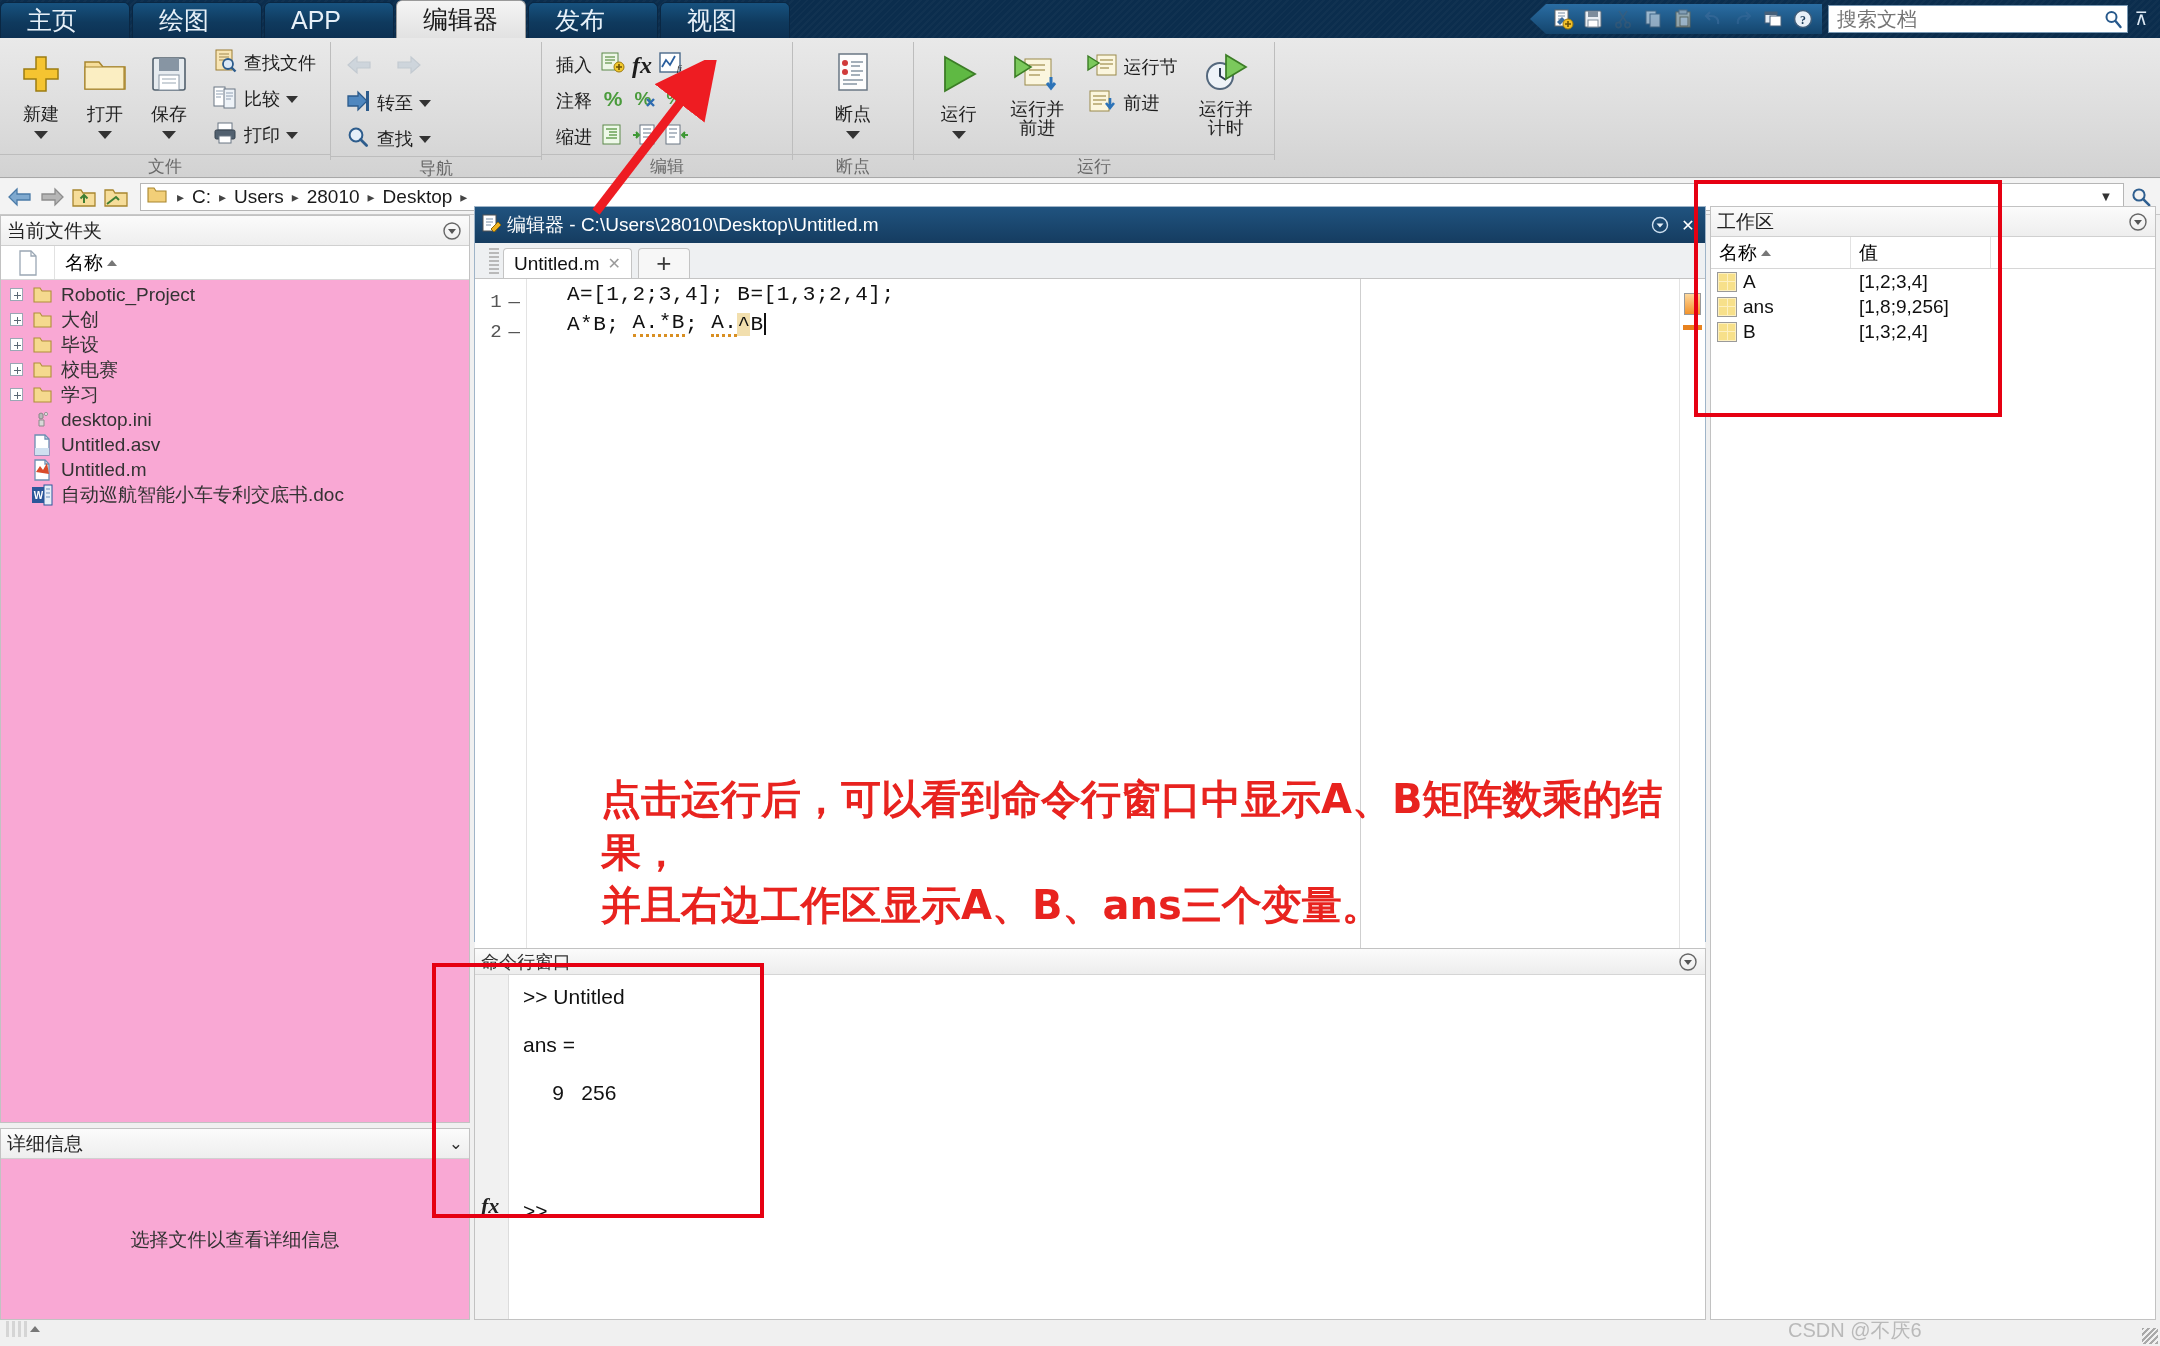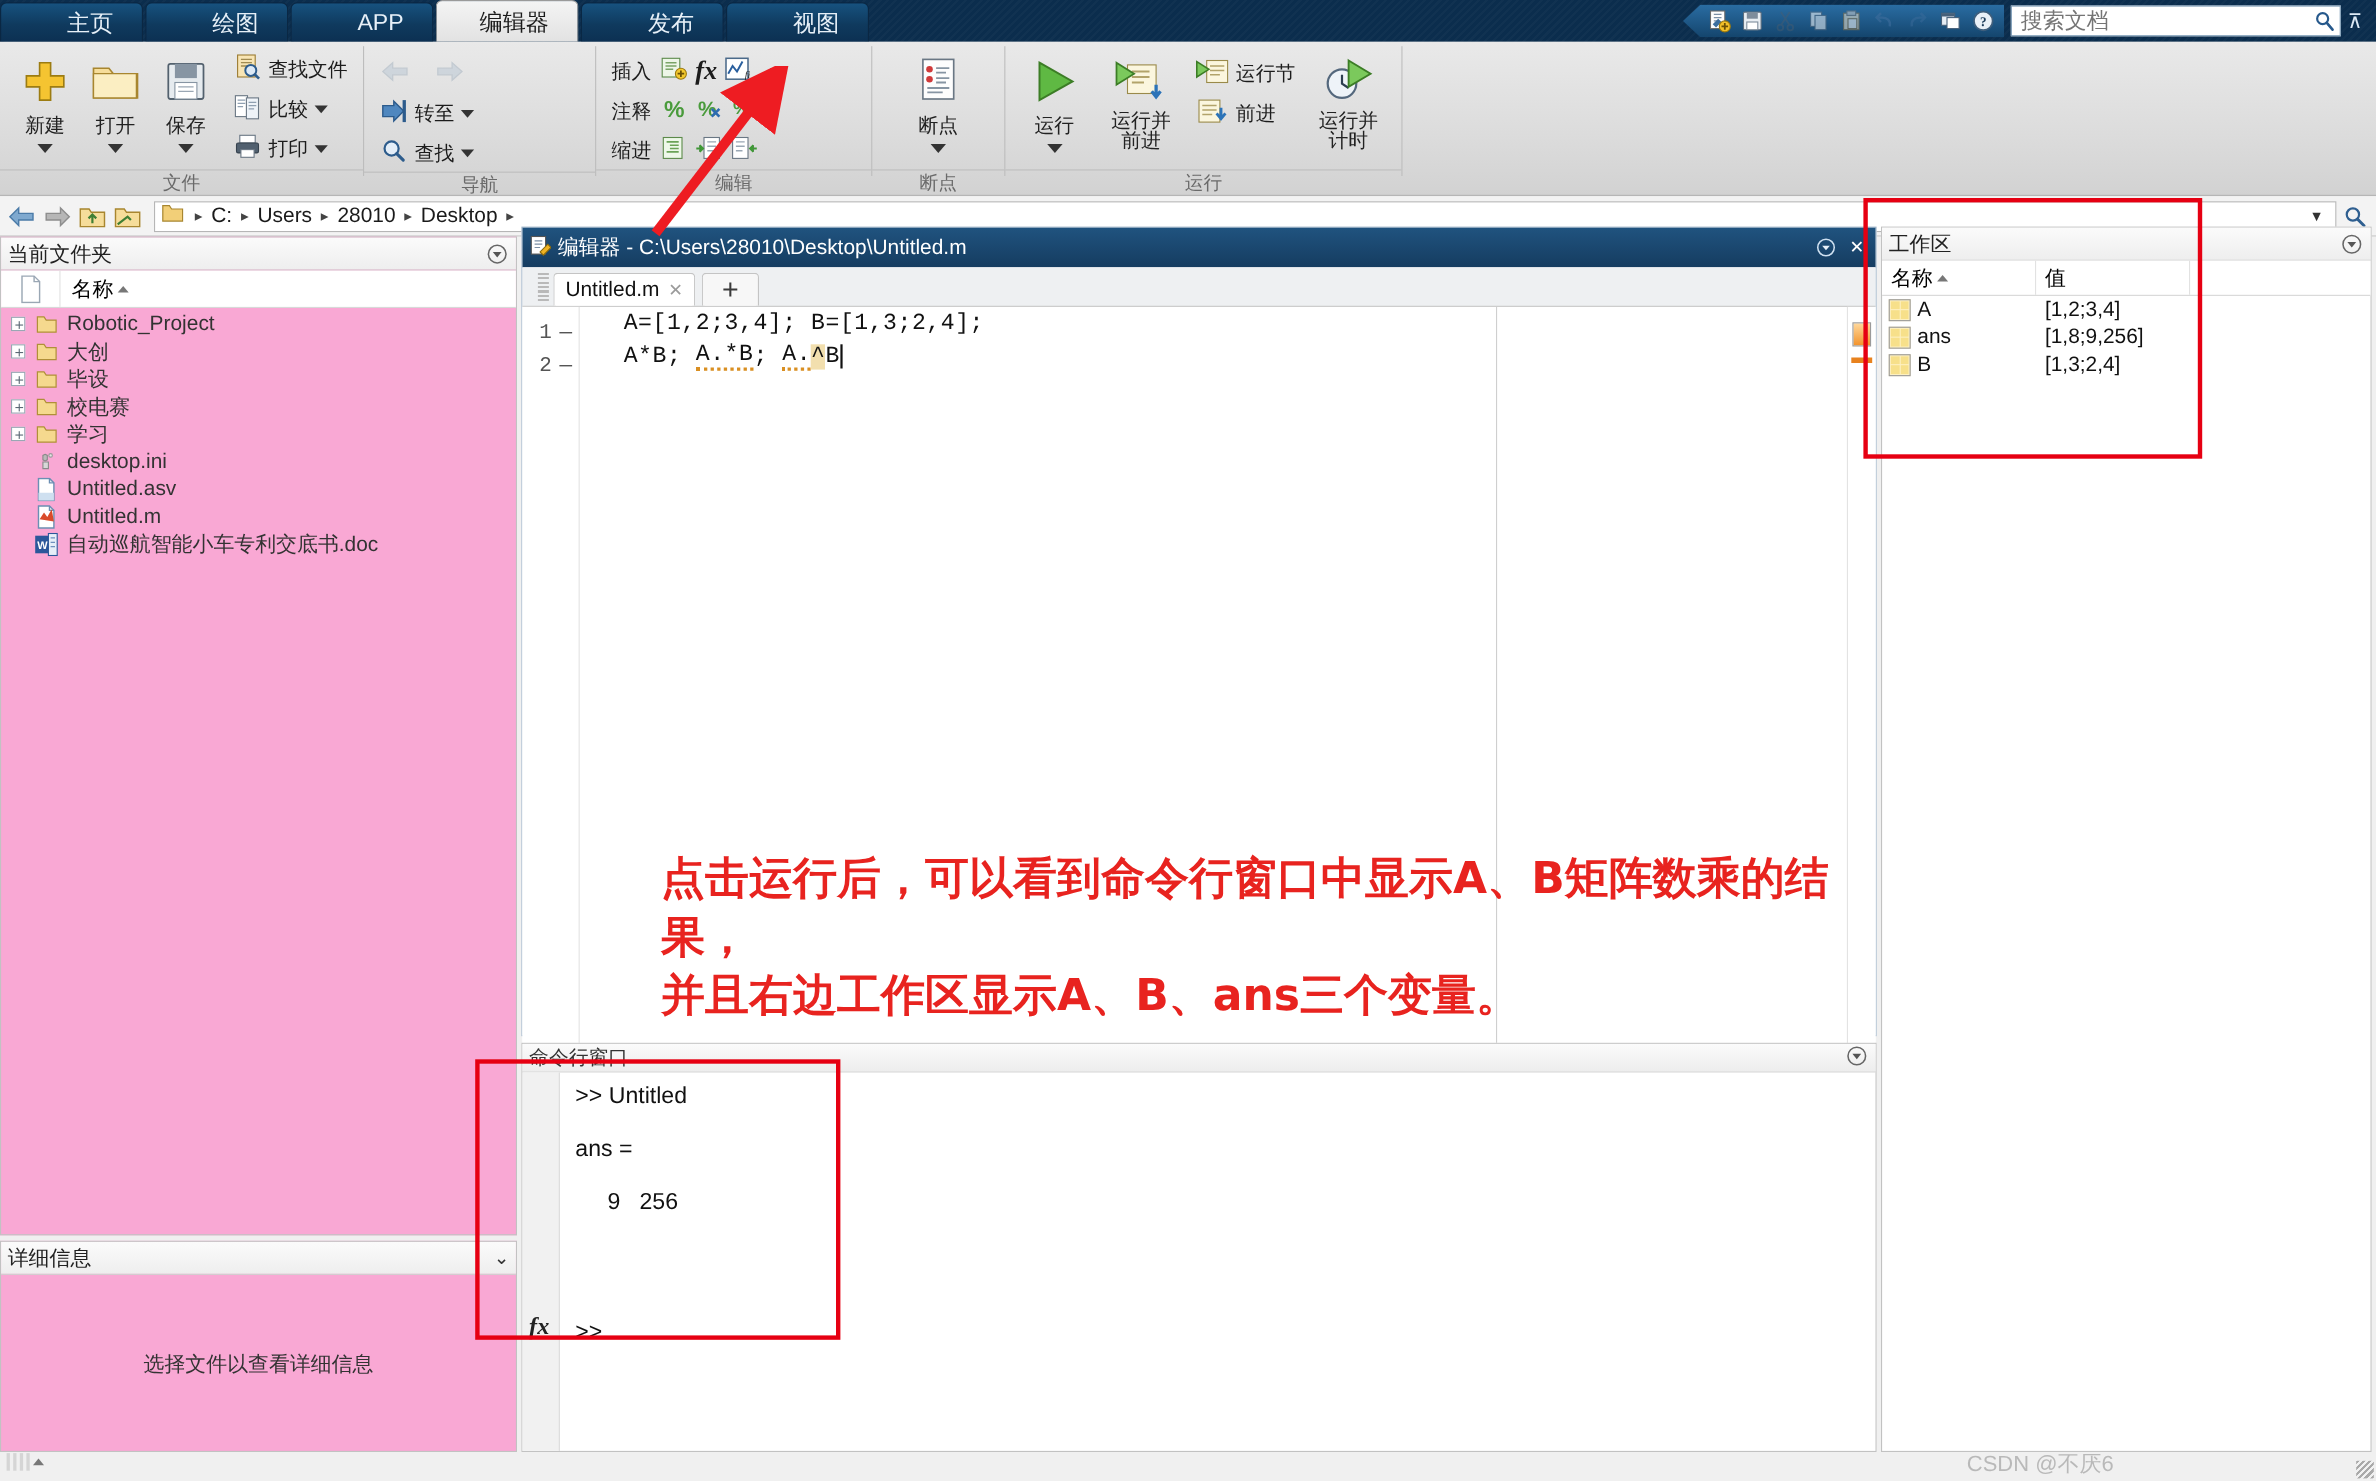--- a/index.html
+++ b/index.html
@@ -13,22 +13,22 @@
 
   
   .tabstrip {
     position: absolute; left: 0; top: 0; width: 2160px; height: 38px;
     background: #0b2d4d;
     background-image: repeating-linear-gradient(135deg, rgba(255,255,255,.025) 0 2px, rgba(0,0,0,0) 2px 5px);
     display: flex; align-items: flex-end;
   }
   .rtab {
     height: 36px; min-width: 130px; padding: 0 26px;
-    display: flex; align-items: center; justify-content: flex-end;
-    color: #e7f0f8; font-size: 21px;
+    display: flex; align-items: center; justify-content: flex-start;
+    color: #e7f0f8; font-size: 25px;
     background: linear-gradient(to bottom, #17527f 0%, #0f3a5e 55%, #0c3052 100%);
     border-radius: 6px 6px 0 0; margin-right: 2px;
     border: 1px solid #0a2743; border-bottom: none;
   }
   .rtab.active {
     background: linear-gradient(to bottom, #f4f4f4, #e2e2e2);
     color: #1a1a1a; border: 1px solid #9a9a9a; border-bottom: none;
     height: 38px;
   }
   .tabspacer { flex: 1; }
@@ -173,21 +173,21 @@
   .caretbar { display:inline-block; width:2px; height:22px; background:#111; vertical-align:-4px; }
   .ruleline { position: absolute; left: 833px; top: 0; bottom: 0; width: 1px; background: #cfcfcf; }
   .analyzer { width: 26px; background: #fff; border-left:1px solid #e3e3e3; position: relative; }
   .an-box { position:absolute; left:4px; top:14px; width:17px;height:22px;
             background: linear-gradient(to bottom,#ffd89b,#f3932b); border:1px solid #9a9a9a;}
   .an-tick { position:absolute; left:3px; top:46px; width:19px;height:5px;background:#e8821e;}
 
   
   #cmdwin { position: absolute; left: 474px; top: 948px; width: 1232px; height: 372px; background:#fff; border:1px solid #c2c2c2;}
   .cw-title { height: 26px; background: linear-gradient(to bottom,#fbfbfb,#ededed); border-bottom:1px solid #d5d5d5;
-              display:flex; padding: 0 6px; font-size: 18px; color: #333;}
+              display:flex; align-items:center; padding: 0 6px; font-size: 18px; color: #333;}
   .cw-title .ttl { flex:1; }
   .cw-body { display: flex; height: calc(100% - 26px); }
   .cw-gutter { width: 34px; background: #f1f1f1; border-right: 1px solid #dcdcdc; position: relative; }
   .fxmark { position:absolute; left: 6px; bottom: 100px; font-size: 22px; font-style: italic; font-family:"Liberation Serif",serif; font-weight:bold; color:#222;}
   .cw-text { flex:1; padding: 10px 0 0 14px; font-size: 21px; color: #111; font-family:"Liberation Sans", sans-serif;}
   .cw-line { height: 26px; white-space: pre; }
   .cw-gap { height: 22px; }
   .cw-prompt { position: absolute; left: 48px; bottom: 96px; font-size: 21px; color:#111;}
 
   

